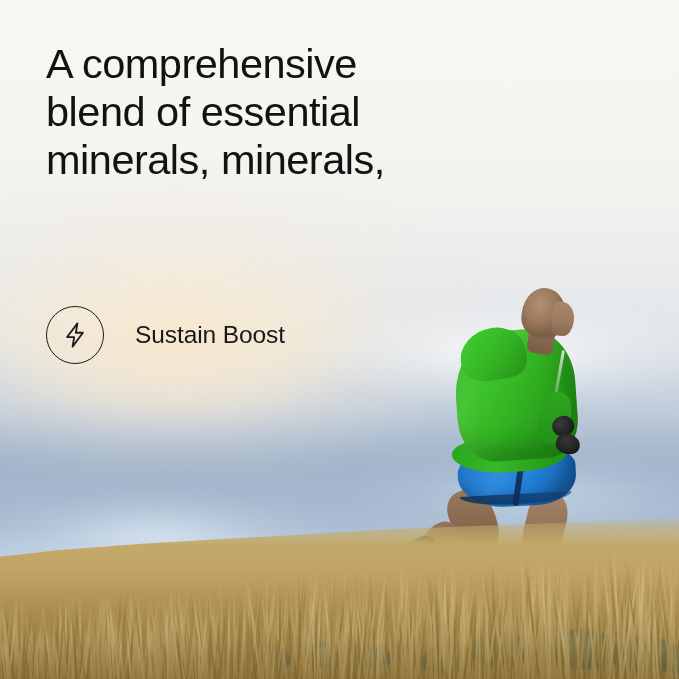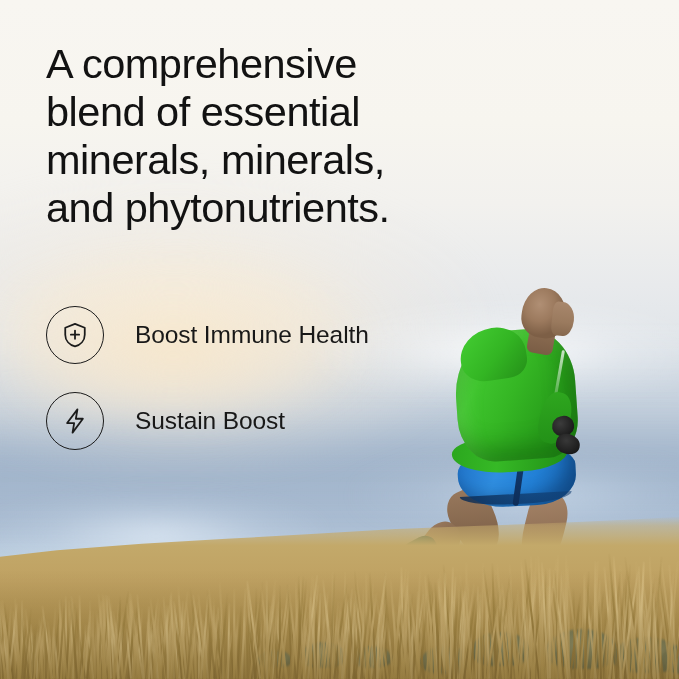--- a/index.html
+++ b/index.html
@@ -979,35 +979,25 @@
       <div class="blade light" style="left: 143.1px; height: 85.4px; transform: rotate(-4.5deg); opacity: 0.82;"></div>
       <div class="blade light" style="left: 117.4px; height: 53.9px; transform: rotate(5deg); opacity: 0.69;"></div>
       <div class="blade" style="left: 170.7px; height: 76.2px; transform: rotate(2.2deg); opacity: 0.73;"></div>
     </div>
   <div class="hill-shade"></div>
 
   <div class="headline">
     <div>A comprehensive</div>
     <div>blend of essential</div>
     <div>minerals, minerals,</div>
-    <div>and phytonutrients.</div>
   </div>
 
   <div class="benefits">
 
 
-    <div class="benefit">
-      <div class="bicon">
-        <svg width="30" height="30" viewBox="0 0 32 32" fill="none" stroke="#1b1b1b" stroke-width="1.9" stroke-linecap="round" stroke-linejoin="round">
-          <path d="M16 4.2 L26.4 8.3 V15.6 C26.4 21.8 21.9 26.4 16 28.2 C10.1 26.4 5.6 21.8 5.6 15.6 V8.3 Z"></path>
-          <path d="M16 11.3 V20.1 M11.6 15.7 H20.4"></path>
-        </svg>
-      </div>
-      <div class="blabel">Boost Immune Health</div>
-    </div>
 
     <div class="benefit">
       <div class="bicon">
         <svg width="30" height="30" viewBox="0 0 32 32" fill="none" stroke="#1b1b1b" stroke-width="1.9" stroke-linecap="round" stroke-linejoin="round">
           <path d="M18.6 3.6 L7.6 18.2 H15.1 L13.4 28.4 L24.4 13.6 H16.9 Z"></path>
         </svg>
       </div>
       <div class="blabel">Sustain Boost</div>
     </div>
 

